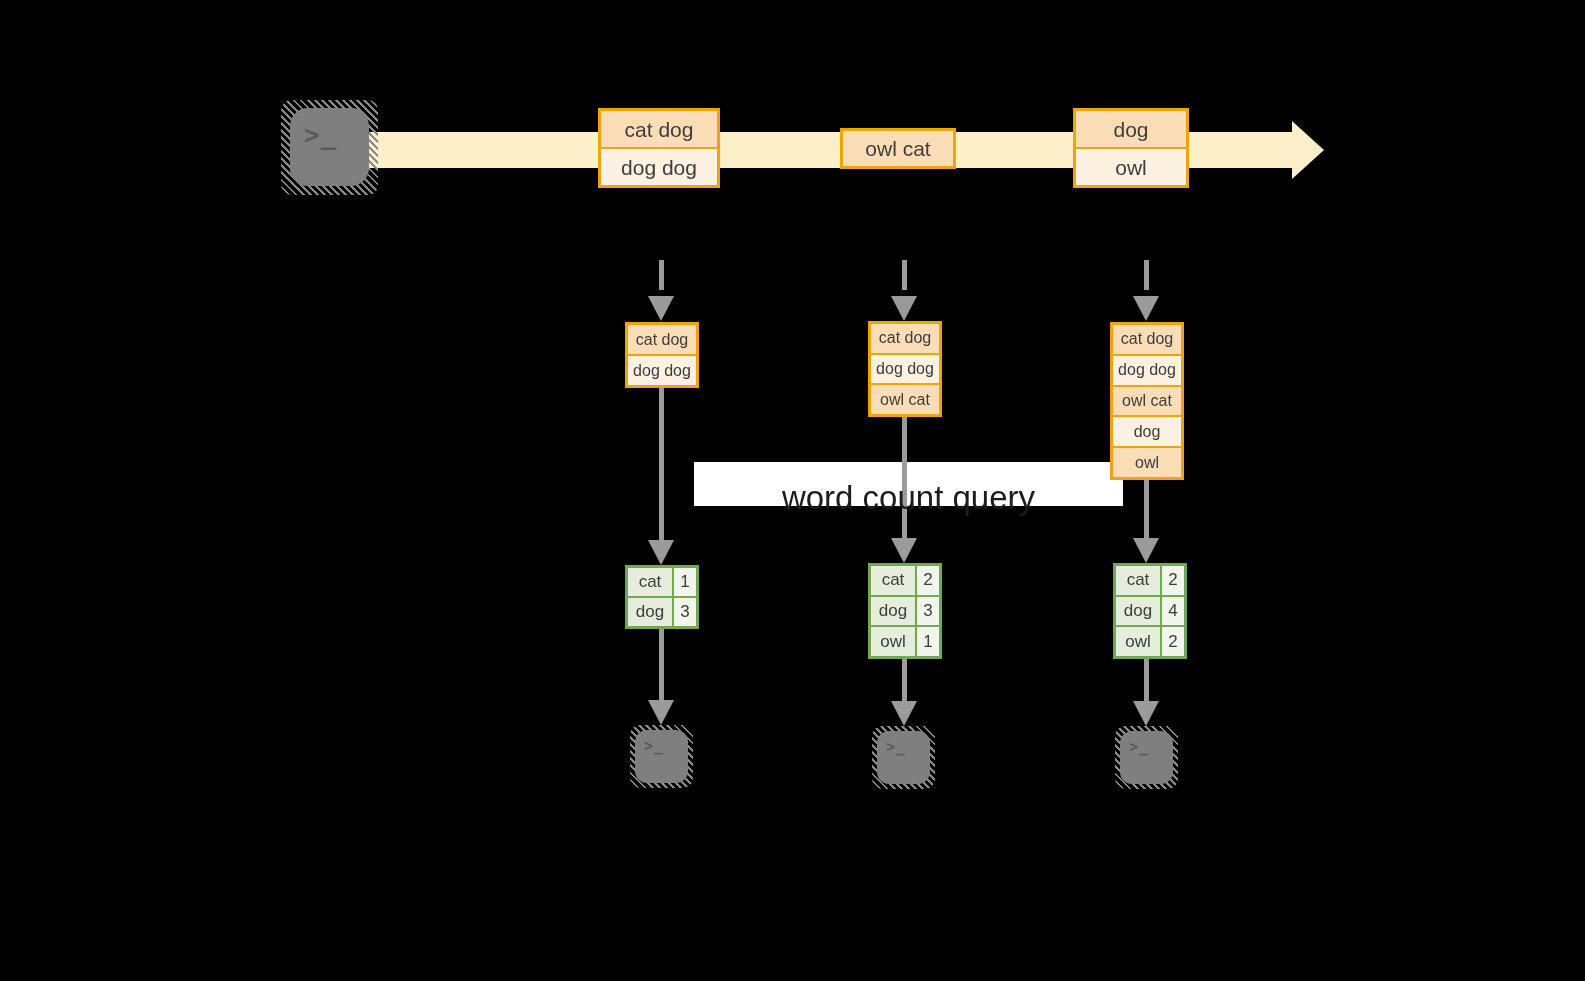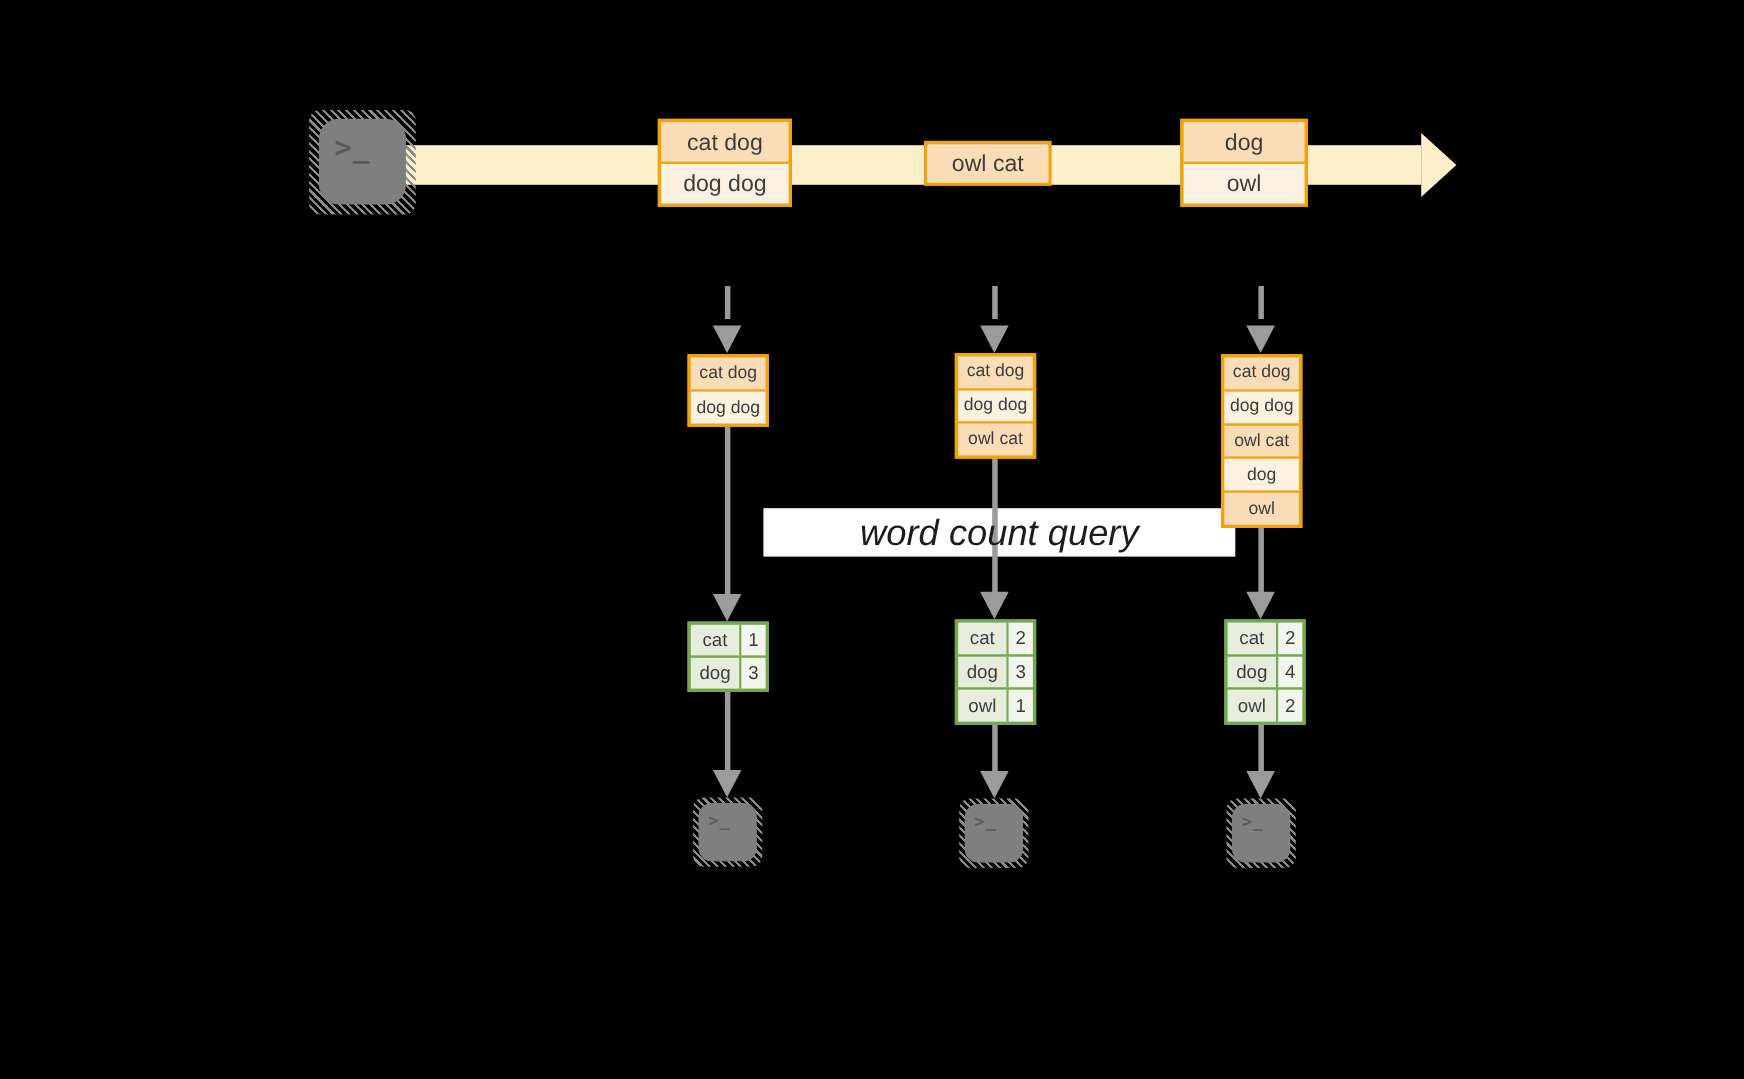--- a/index.html
+++ b/index.html
@@ -33,22 +33,22 @@
   .cream{background:#fdf2e1;}
   .tl-font{font-size:21px;}
   .st-font{font-size:16px;}
   
   .vline{position:absolute;width:5px;background:#9b9b9b;z-index:3;}
   .vdash{position:absolute;width:5px;background:#9b9b9b;z-index:3;}
   .ahead{position:absolute;width:0;height:0;z-index:3;
     border-left:13px solid transparent;border-right:13px solid transparent;border-top:25px solid #9b9b9b;}
   
   .qband{position:absolute;left:694px;top:462px;width:429px;height:44px;background:#ffffff;z-index:2;}
-  .qtext{position:absolute;left:694px;top:462px;width:429px;height:44px;line-height:44px;
-    text-align:center;font-size:33px;color:#1c1c1c;z-index:5;font-style:italic;}
+  .qtext{position:absolute;left:694px;top:476px;width:429px;height:44px;line-height:44px;
+    text-align:center;font-size:33px;color:#1c1c1c;z-index:5;}
   
   .gtable{position:absolute;z-index:4;border:3px solid #74a850;box-sizing:border-box;
     display:flex;flex-direction:column;background:#74a850;text-align:center;}
   .grow{flex:1;display:flex;}
   .grow + .grow{border-top:2px solid #74a850;}
   .gword{width:44px;background:#e6eddd;display:flex;align-items:center;justify-content:center;
     font-size:17px;border-right:2px solid #74a850;}
   .gnum{flex:1;background:#f1f5ec;display:flex;align-items:center;justify-content:center;font-size:17px;}
 </style>
 </head>

